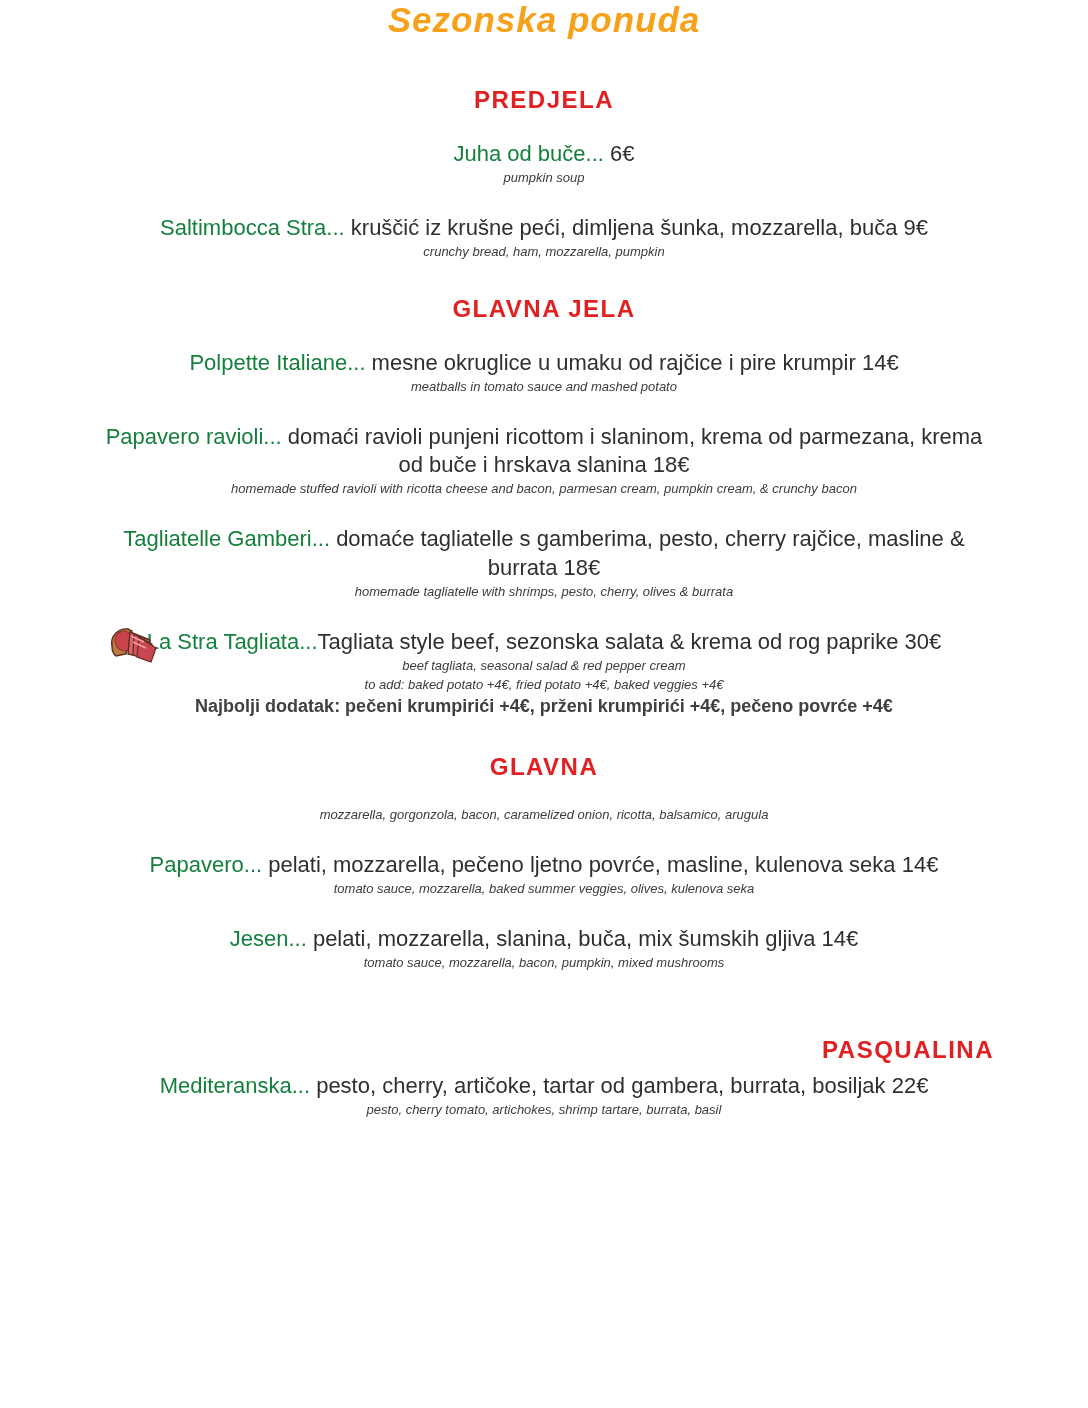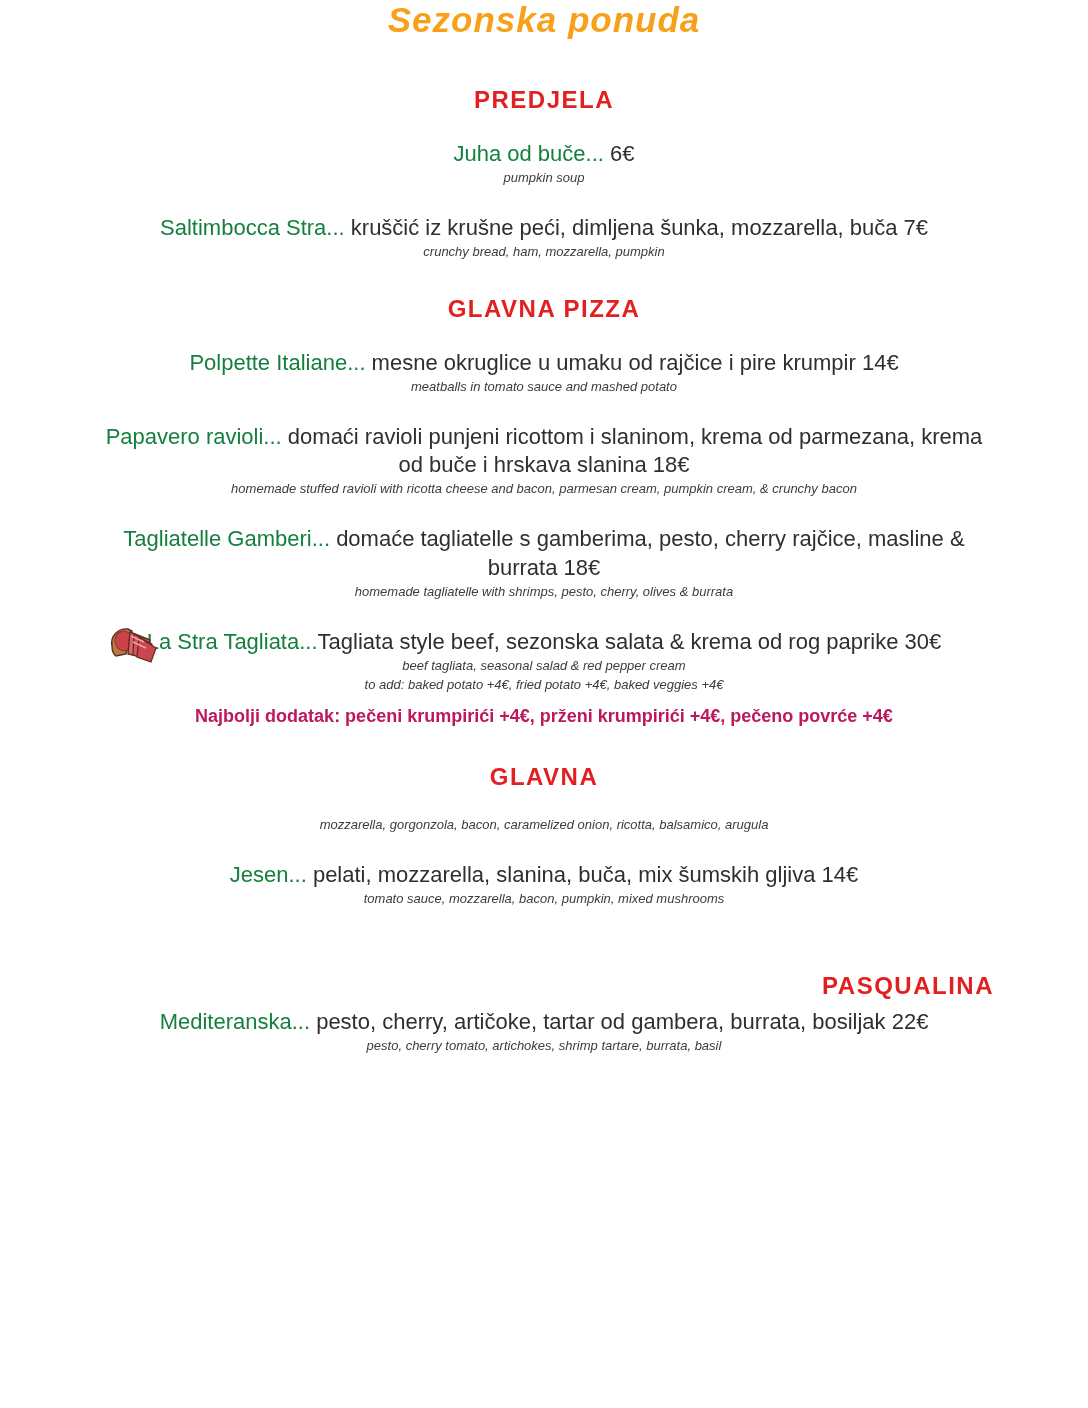--- a/index.html
+++ b/index.html
@@ -54,22 +54,22 @@
     font-size: 13px;
     font-style: italic;
     line-height: 1.3;
     margin: 2px 0 0 0;
     color: #3c3c3c;
   }
   .item .note {
     font-size: 18px;
     font-weight: 700;
     line-height: 1.3;
-    margin: 12px 0 0 0;
-    color: #be185d;
+    margin: 2px 0 0 0;
+    color: #404040;
   }
   .steak {
     position: absolute;
     left: 2px;
     top: -4px;
     width: 52px;
     height: 42px;
   }
 </style>
 </head>
@@ -81,27 +81,27 @@
 
   <div class="section">
     <h2 class="heading">PREDJELA</h2>
 
     <div class="item">
       <p class="main"><span class="nm">Juha od buče...</span><span class="ds"> 6€</span></p>
       <p class="sub">pumpkin soup</p>
     </div>
 
     <div class="item">
-      <p class="main"><span class="nm">Saltimbocca Stra...</span><span class="ds"> kruščić iz krušne peći, dimljena šunka, mozzarella, buča 7€</span></p>
+      <p class="main"><span class="nm">Saltimbocca Stra...</span><span class="ds"> kruščić iz krušne peći, dimljena šunka, mozzarella, buča 9€</span></p>
       <p class="sub">crunchy bread, ham, mozzarella, pumpkin</p>
     </div>
   </div>
 
   <div class="section sec-gap-top">
-    <h2 class="heading">GLAVNA PIZZA</h2>
+    <h2 class="heading">GLAVNA JELA</h2>
 
     <div class="item">
       <p class="main"><span class="nm">Polpette Italiane...</span><span class="ds"> mesne okruglice u umaku od rajčice i pire krumpir 14€</span></p>
       <p class="sub">meatballs in tomato sauce and mashed potato</p>
     </div>
 
     <div class="item">
       <p class="main"><span class="nm">Papavero ravioli...</span><span class="ds"> domaći ravioli punjeni ricottom i slaninom, krema od parmezana, krema od buče i hrskava slanina 18€</span></p>
       <p class="sub">homemade stuffed ravioli with ricotta cheese and bacon, parmesan cream, pumpkin cream, &amp; crunchy bacon</p>
     </div>
@@ -127,20 +127,24 @@
     </div>
   </div>
 
   <div class="section sec-gap-top">
     <h2 class="heading">GLAVNA</h2>
 
     <div class="item">
       <p class="sub">mozzarella, gorgonzola, bacon, caramelized onion, ricotta, balsamico, arugula</p>
     </div>
 
+    <div class="item">
+      <p class="main"><span class="nm">Papavero...</span><span class="ds"> pelati, mozzarella, pečeno ljetno povrće, masline, kulenova seka 14€</span></p>
+      <p class="sub">tomato sauce, mozzarella, baked summer veggies, olives, kulenova seka</p>
+    </div>
 
     <div class="item">
       <p class="main"><span class="nm">Jesen...</span><span class="ds"> pelati, mozzarella, slanina, buča, mix šumskih gljiva 14€</span></p>
       <p class="sub">tomato sauce, mozzarella, bacon, pumpkin, mixed mushrooms</p>
     </div>
   </div>
 
   <div class="section sec-gap-top-lg">
     <h2 class="heading heading-tight">PASQUALINA</h2>
 

